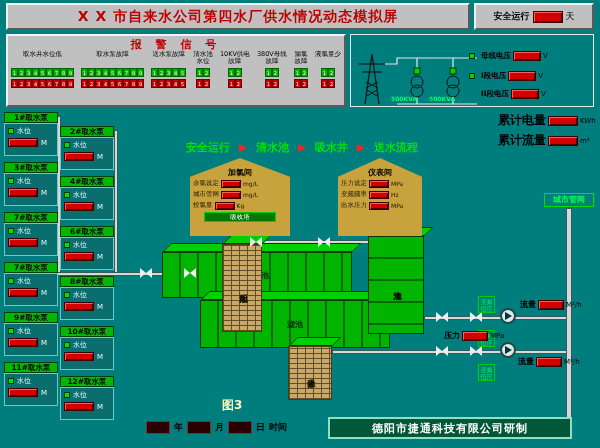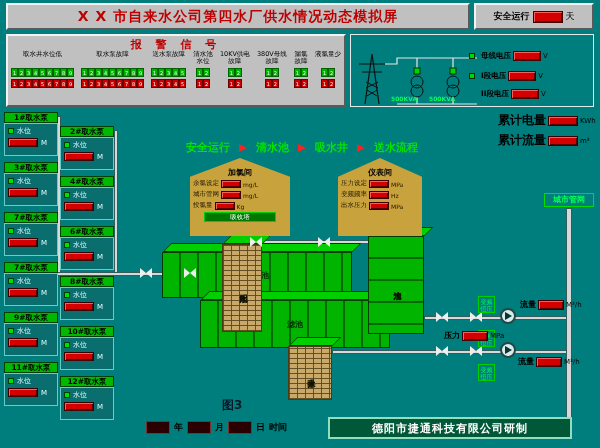--- a/index.html
+++ b/index.html
@@ -98,21 +98,21 @@
   #top-clear{left:373px;top:227px;width:56px;z-index:2}
   #top-suction{left:293px;top:337px;width:44px;z-index:3}
   .vlabel{writing-mode:vertical-rl;font-size:8px;font-weight:bold;color:#101000;position:absolute;left:50%;top:50%;transform:translate(-50%,-50%);white-space:nowrap}
   .hlabel{position:absolute;width:100%;text-align:center;top:50%;transform:translateY(-50%);font-size:8px;font-weight:bold;color:#003000}
 
   
   .house{position:absolute;background:#c8a23c;clip-path:polygon(0 24%,50% 0,100% 24%,100% 100%,0 100%);z-index:4}
   #house-a{left:190px;top:158px;width:100px;height:78px}
   #house-b{left:338px;top:158px;width:84px;height:78px}
   .house-title{margin-top:9px;text-align:center;font-size:8px;font-weight:bold;color:#000}
-  .hrow{display:flex;align-items:flex-end;gap:2px;padding:1px 3px}
+  .hrow{display:flex;align-items:center;gap:2px;padding:1px 3px}
   .hlab{font-size:6.5px;color:#201800;white-space:nowrap}
   .hdisp{width:20px;height:8px}
   .hunit{font-size:6px;color:#201800}
   .htower{margin:1px 14px 0;background:#007800;border:1px solid #00d000;color:#fff;font-size:6.5px;text-align:center;height:10px;line-height:9px}
 
   
   .valve{position:absolute;width:12px;height:10px;z-index:5}
   .valve::before,.valve::after{content:"";position:absolute;top:0;width:0;height:0;border-top:5px solid transparent;border-bottom:5px solid transparent}
   .valve::before{left:0;border-left:6px solid #eeeeee}
   .valve::after{right:0;border-right:6px solid #eeeeee}
@@ -124,21 +124,21 @@
   .del-row{position:absolute;display:flex;gap:2px;align-items:center;z-index:6}
   .del-label{font-size:8px;font-weight:bold;color:#000}
   .del-disp{width:26px;height:10px}
   .del-unit{font-size:7px;color:#000;white-space:nowrap}
   #del-1{left:520px;top:299px}
   #del-2{left:444px;top:330px}
   #del-3{left:518px;top:356px}
   #network-box{left:544px;top:193px;width:50px;height:14px;border:1px solid #00e000;color:#00ff50;font-size:8px;font-weight:bold;text-align:center;line-height:12px;z-index:6}
 
   
-  #figure-label{left:222px;top:397px;font-size:12px;font-weight:bold;color:#0f172a}
+  #figure-label{left:222px;top:397px;font-size:12px;font-weight:bold;color:#fef9c3}
   #date-bar{left:146px;top:421px;display:flex;align-items:center;gap:4px}
   .datebox{width:24px;height:13px;background:#2a0000;border:1px solid #803030}
   .date-label{font-size:9px;color:#000;font-weight:bold}
   #company{left:328px;top:417px;width:244px;height:22px;background:#005838;border:2px solid #90e0c0;color:#fff;font-weight:bold;font-size:11px;display:flex;align-items:center;justify-content:center;letter-spacing:1px}
 </style>
 </head>
 <body>
 
 <div id="screen">
 

